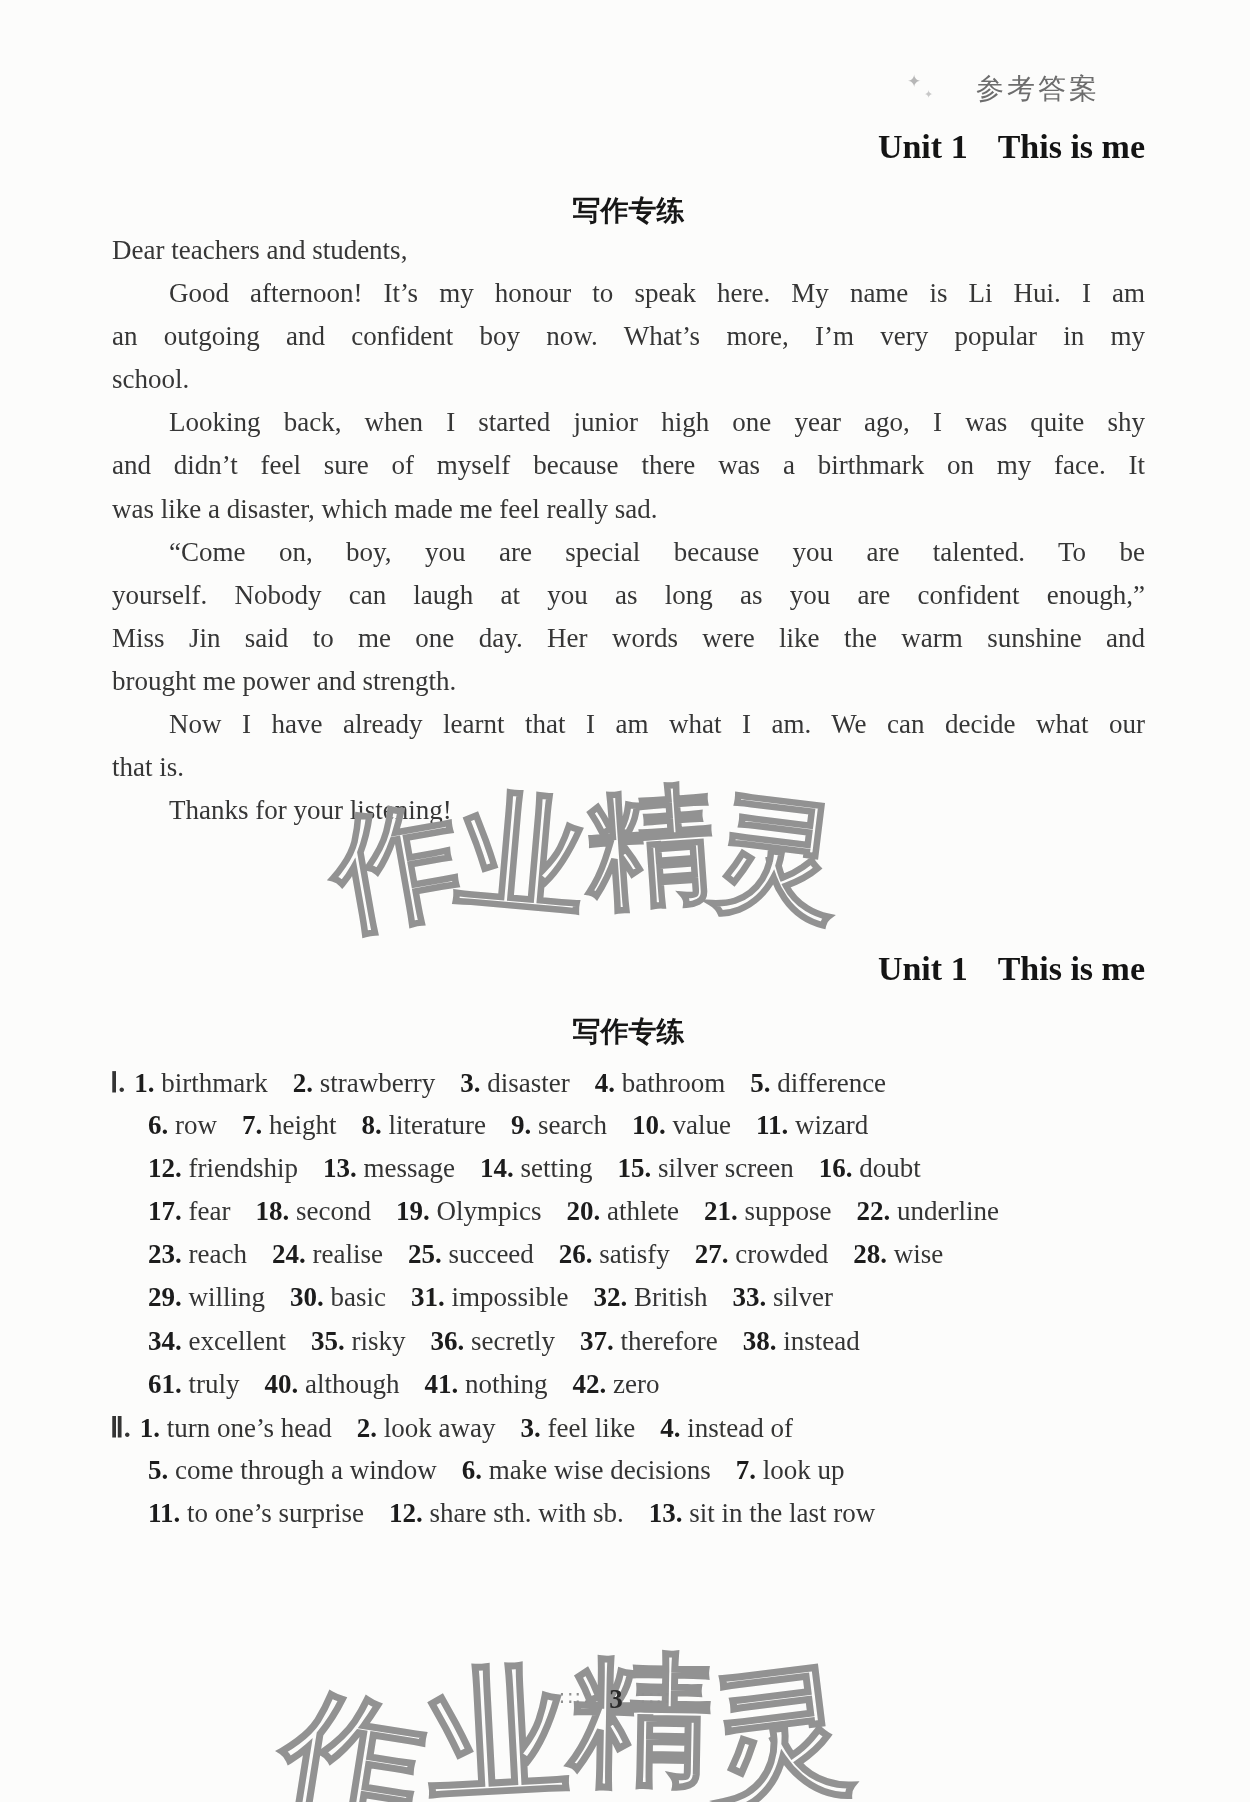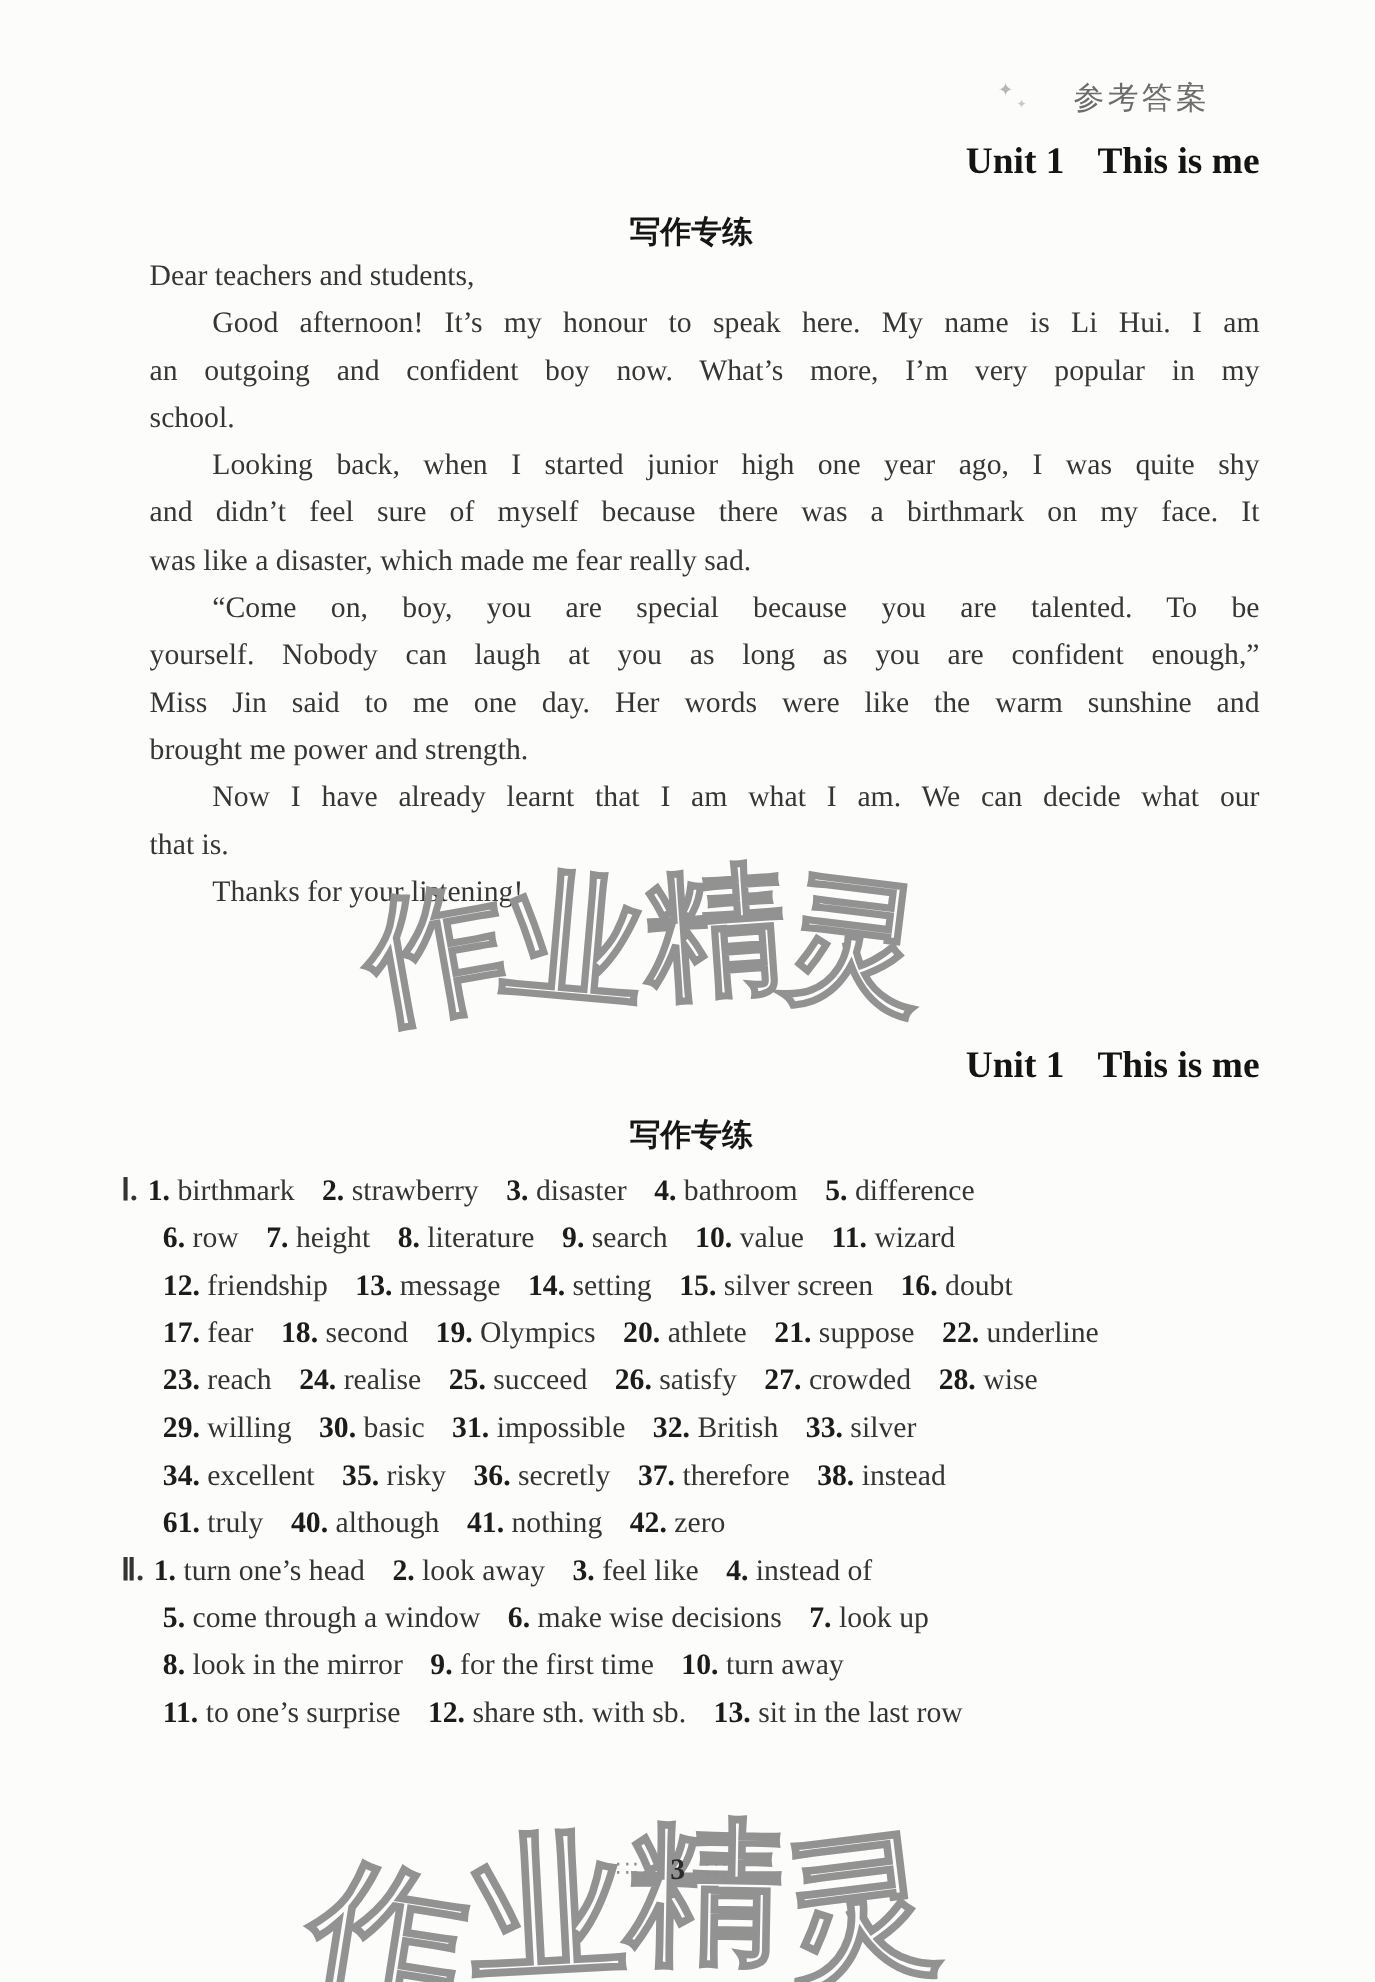--- a/index.html
+++ b/index.html
@@ -25,21 +25,21 @@
   .tgap { display:inline-block; width:30px; }
   .subtitle { position:absolute; left:112px; width:1033px; text-align:center;
     font-weight:bold; font-size:28px; color:#161616; z-index:4;
     font-family:"Liberation Sans", sans-serif; }
   .s1 { top:192px; }
   .s2 { top:1013px; }
 
   
   .essay { position:absolute; left:112px; top:229px; width:1033px;
     font-size:27px; color:#363636; z-index:2; }
-  .essay-line { height:43.1px; line-height:43px; text-align:left;margin-left:24px; }
+  .essay-line { height:43.1px; line-height:43px; text-align:left; }
   .essay-line.fill { text-align:justify; text-align-last:justify; }
   .essay-line.indent { text-indent:57px; }
 
   
   .exercises { position:absolute; left:110px; top:1061px; width:1060px;
     font-size:27px; color:#343434; z-index:2; }
   .ex-line { height:43.1px; line-height:43px; white-space:nowrap; }
   .ex-line.cont { padding-left:38px; }
   .roman { font-weight:bold; margin-right:9px; font-size:28px; }
   .ex-item { margin-right:25px; }
@@ -85,21 +85,21 @@
   </div>
   <div class="subtitle s1">写作专练</div>
 
   <div class="essay">
       <div class="essay-line">Dear teachers and students,</div>
       <div class="essay-line indent fill">Good afternoon! It’s my honour to speak here. My name is Li Hui. I am</div>
       <div class="essay-line fill">an outgoing and confident boy now. What’s more, I’m very popular in my</div>
       <div class="essay-line">school.</div>
       <div class="essay-line indent fill">Looking back, when I started junior high one year ago, I was quite shy</div>
       <div class="essay-line fill">and didn’t feel sure of myself because there was a birthmark on my face. It</div>
-      <div class="essay-line">was like a disaster, which made me fear really sad.</div>
+      <div class="essay-line">was like a disaster, which made me feel really sad.</div>
       <div class="essay-line indent fill">“Come on, boy, you are special because you are talented. To be</div>
       <div class="essay-line fill">yourself. Nobody can laugh at you as long as you are confident enough,”</div>
       <div class="essay-line fill">Miss Jin said to me one day. Her words were like the warm sunshine and</div>
       <div class="essay-line">brought me power and strength.</div>
       <div class="essay-line indent fill">Now I have already learnt that I am what I am. We can decide what our</div>
       <div class="essay-line">that is.</div>
       <div class="essay-line indent">Thanks for your listening!</div>
     </div>
 
   <div class="watermark wm-mid"><span class="wm-char wm0">作</span><span class="wm-char wm1">业</span><span class="wm-char wm2">精</span><span class="wm-char wm3">灵</span></div>
@@ -113,21 +113,20 @@
       <div class="ex-line"><span class="roman">Ⅰ.</span><span class="ex-item"><span class="num">1.</span><span class="word"> birthmark</span></span><span class="ex-item"><span class="num">2.</span><span class="word"> strawberry</span></span><span class="ex-item"><span class="num">3.</span><span class="word"> disaster</span></span><span class="ex-item"><span class="num">4.</span><span class="word"> bathroom</span></span><span class="ex-item"><span class="num">5.</span><span class="word"> difference</span></span></div>
       <div class="ex-line cont"><span class="ex-item"><span class="num">6.</span><span class="word"> row</span></span><span class="ex-item"><span class="num">7.</span><span class="word"> height</span></span><span class="ex-item"><span class="num">8.</span><span class="word"> literature</span></span><span class="ex-item"><span class="num">9.</span><span class="word"> search</span></span><span class="ex-item"><span class="num">10.</span><span class="word"> value</span></span><span class="ex-item"><span class="num">11.</span><span class="word"> wizard</span></span></div>
       <div class="ex-line cont"><span class="ex-item"><span class="num">12.</span><span class="word"> friendship</span></span><span class="ex-item"><span class="num">13.</span><span class="word"> message</span></span><span class="ex-item"><span class="num">14.</span><span class="word"> setting</span></span><span class="ex-item"><span class="num">15.</span><span class="word"> silver screen</span></span><span class="ex-item"><span class="num">16.</span><span class="word"> doubt</span></span></div>
       <div class="ex-line cont"><span class="ex-item"><span class="num">17.</span><span class="word"> fear</span></span><span class="ex-item"><span class="num">18.</span><span class="word"> second</span></span><span class="ex-item"><span class="num">19.</span><span class="word"> Olympics</span></span><span class="ex-item"><span class="num">20.</span><span class="word"> athlete</span></span><span class="ex-item"><span class="num">21.</span><span class="word"> suppose</span></span><span class="ex-item"><span class="num">22.</span><span class="word"> underline</span></span></div>
       <div class="ex-line cont"><span class="ex-item"><span class="num">23.</span><span class="word"> reach</span></span><span class="ex-item"><span class="num">24.</span><span class="word"> realise</span></span><span class="ex-item"><span class="num">25.</span><span class="word"> succeed</span></span><span class="ex-item"><span class="num">26.</span><span class="word"> satisfy</span></span><span class="ex-item"><span class="num">27.</span><span class="word"> crowded</span></span><span class="ex-item"><span class="num">28.</span><span class="word"> wise</span></span></div>
       <div class="ex-line cont"><span class="ex-item"><span class="num">29.</span><span class="word"> willing</span></span><span class="ex-item"><span class="num">30.</span><span class="word"> basic</span></span><span class="ex-item"><span class="num">31.</span><span class="word"> impossible</span></span><span class="ex-item"><span class="num">32.</span><span class="word"> British</span></span><span class="ex-item"><span class="num">33.</span><span class="word"> silver</span></span></div>
       <div class="ex-line cont"><span class="ex-item"><span class="num">34.</span><span class="word"> excellent</span></span><span class="ex-item"><span class="num">35.</span><span class="word"> risky</span></span><span class="ex-item"><span class="num">36.</span><span class="word"> secretly</span></span><span class="ex-item"><span class="num">37.</span><span class="word"> therefore</span></span><span class="ex-item"><span class="num">38.</span><span class="word"> instead</span></span></div>
       <div class="ex-line cont"><span class="ex-item"><span class="num">61.</span><span class="word"> truly</span></span><span class="ex-item"><span class="num">40.</span><span class="word"> although</span></span><span class="ex-item"><span class="num">41.</span><span class="word"> nothing</span></span><span class="ex-item"><span class="num">42.</span><span class="word"> zero</span></span></div>
       <div class="ex-line"><span class="roman">Ⅱ.</span><span class="ex-item"><span class="num">1.</span><span class="word"> turn one’s head</span></span><span class="ex-item"><span class="num">2.</span><span class="word"> look away</span></span><span class="ex-item"><span class="num">3.</span><span class="word"> feel like</span></span><span class="ex-item"><span class="num">4.</span><span class="word"> instead of</span></span></div>
       <div class="ex-line cont"><span class="ex-item"><span class="num">5.</span><span class="word"> come through a window</span></span><span class="ex-item"><span class="num">6.</span><span class="word"> make wise decisions</span></span><span class="ex-item"><span class="num">7.</span><span class="word"> look up</span></span></div>
-      <div class="ex-line cont"><span class="ex-item"><span class="num">8.</span><span class="word"> look in the mirror</span></span><span class="ex-item"><span class="num">9.</span><span class="word"> for the first time</span></span><span class="ex-item"><span class="num">10.</span><span class="word"> turn away</span></span></div>
       <div class="ex-line cont"><span class="ex-item"><span class="num">11.</span><span class="word"> to one’s surprise</span></span><span class="ex-item"><span class="num">12.</span><span class="word"> share sth. with sb.</span></span><span class="ex-item"><span class="num">13.</span><span class="word"> sit in the last row</span></span></div>
     </div>
 
   <div class="watermark wm-bottom"><span class="wm-char wm0">作</span><span class="wm-char wm1">业</span><span class="wm-char wm2">精</span><span class="wm-char wm3">灵</span></div>
 
   <div class="footer">
     <span class="dots">∷∷</span>
     <span class="page-num">3</span>
     <span class="dots">∷∷</span>
   </div>

